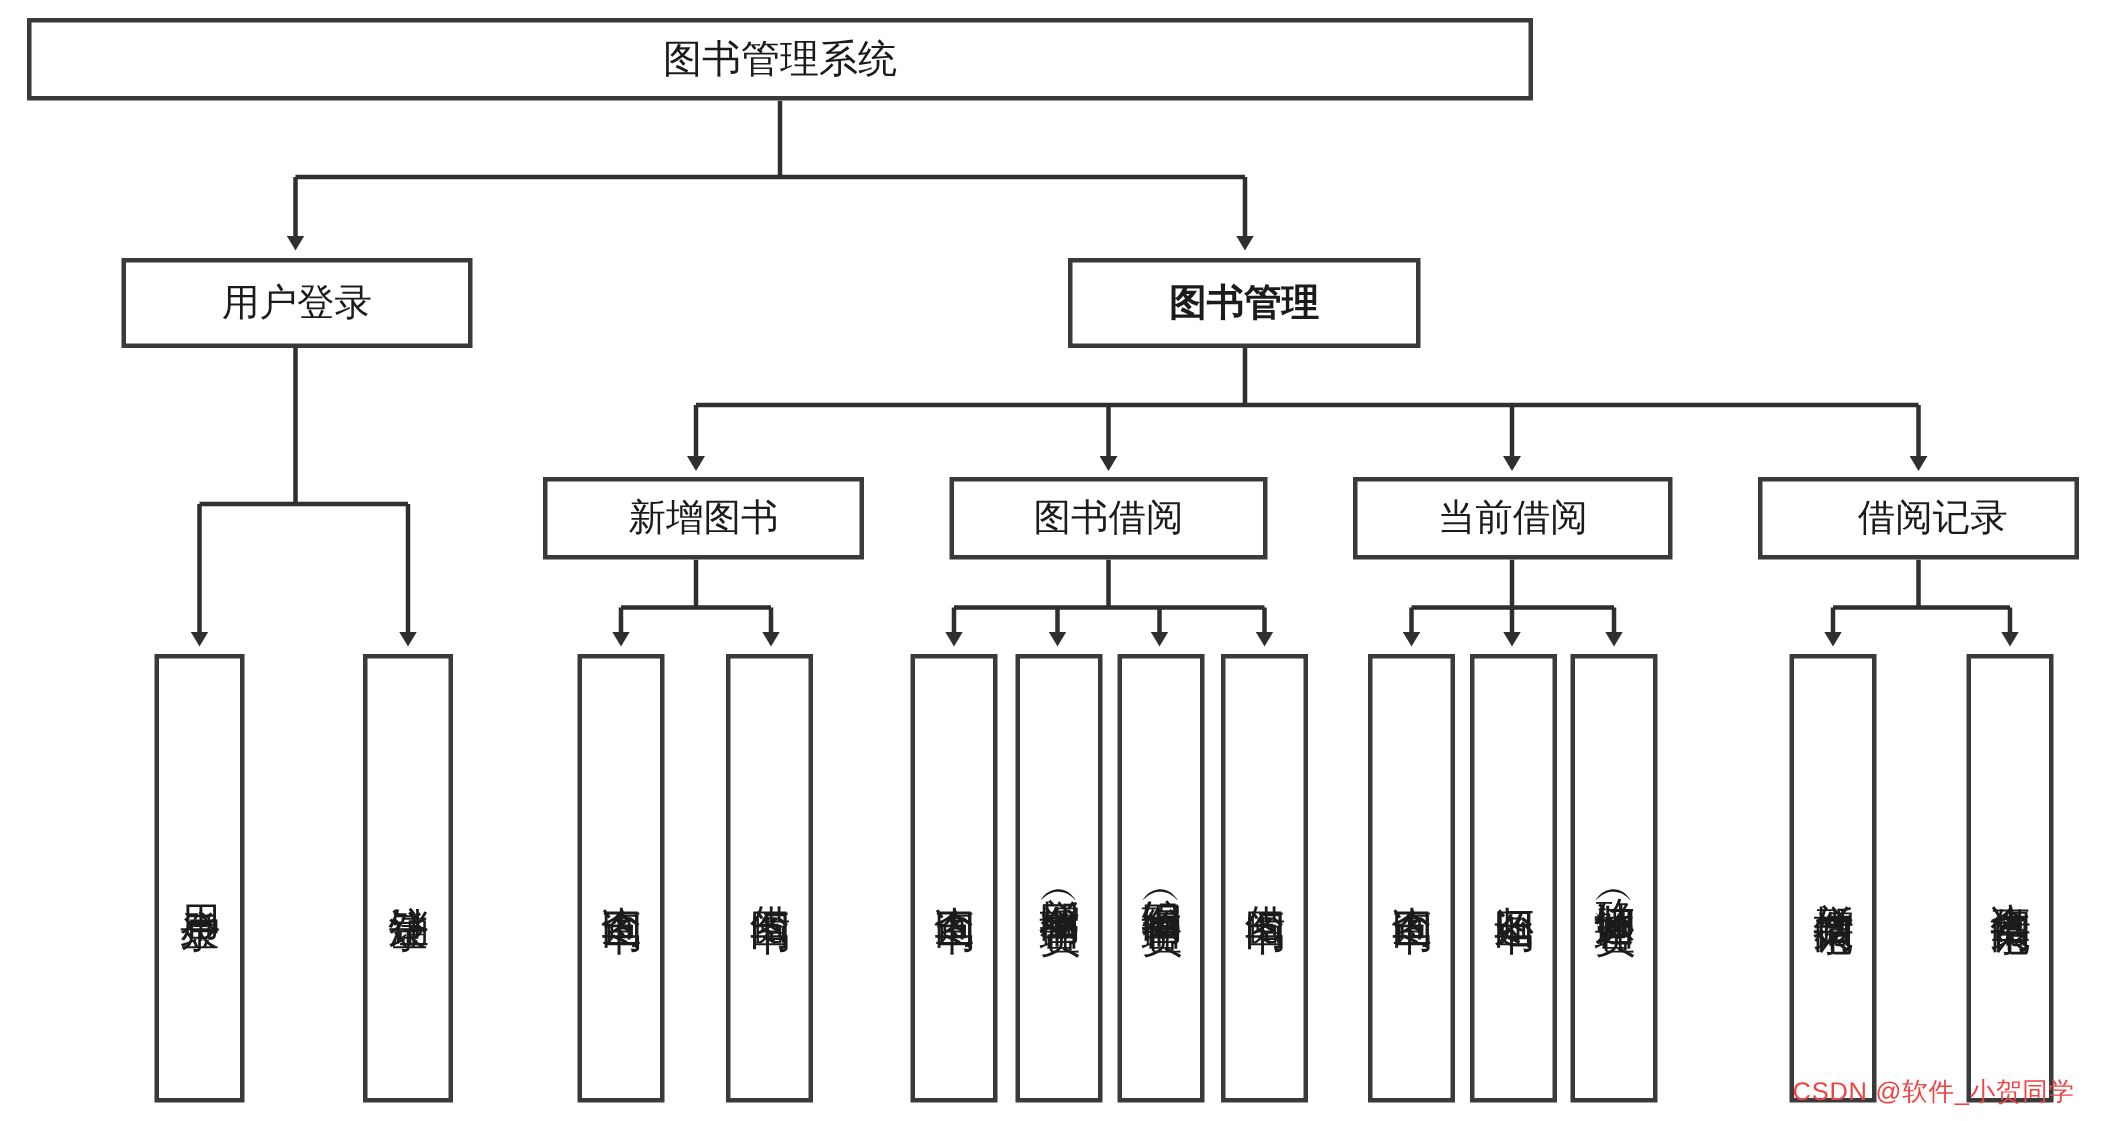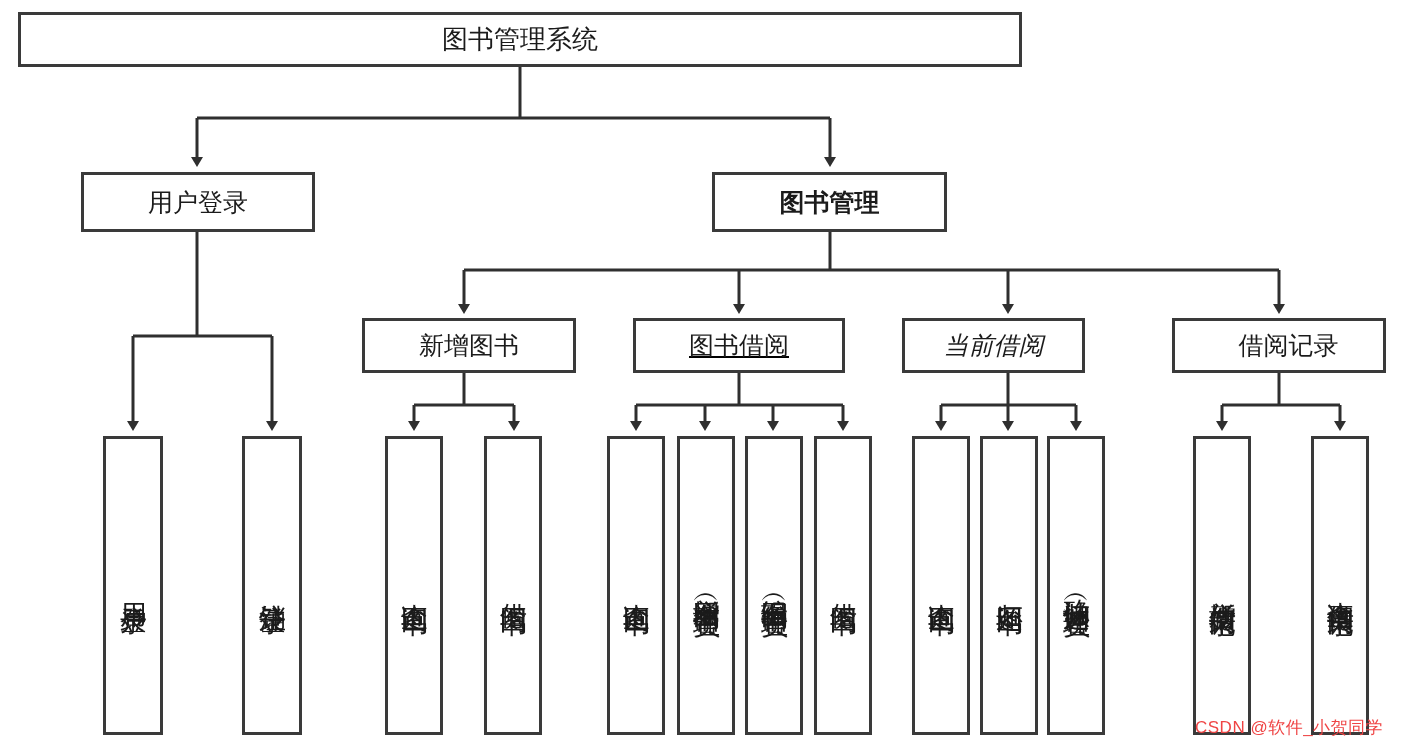--- a/index.html
+++ b/index.html
@@ -129,24 +129,24 @@
   <div class="node horizontal" style="left:81px; top:172px; width:234px; height:60px;">
     <span class="label">用户登录</span>
   </div>
   <div class="node horizontal" style="left:712px; top:172px; width:235px; height:60px;font-weight:bold;">
     <span class="label">图书管理</span>
   </div>
 
   <div class="node horizontal" style="left:362px; top:318px; width:214px; height:55px;">
     <span class="label">新增图书</span>
   </div>
-  <div class="node horizontal" style="left:633px; top:318px; width:212px; height:55px;text-decoration:underline;">
+  <div class="node horizontal" style="left:633px; top:318px; width:212px; height:55px;">
     <span class="label">图书借阅</span>
   </div>
-  <div class="node horizontal" style="left:902px; top:318px; width:183px; height:55px;font-style:italic;">
+  <div class="node horizontal" style="left:902px; top:318px; width:213px; height:55px;">
     <span class="label">当前借阅</span>
   </div>
   <div class="node horizontal" style="left:1172px; top:318px; width:214px; height:55px;padding-left:19px;">
     <span class="label">借阅记录</span>
   </div>
 
   <div class="node vertical" style="left:103px; top:436px; width:60px; height:299px;">
     <span class="label">用户登录</span>
   </div>
   <div class="node vertical" style="left:242px; top:436px; width:60px; height:299px;">

